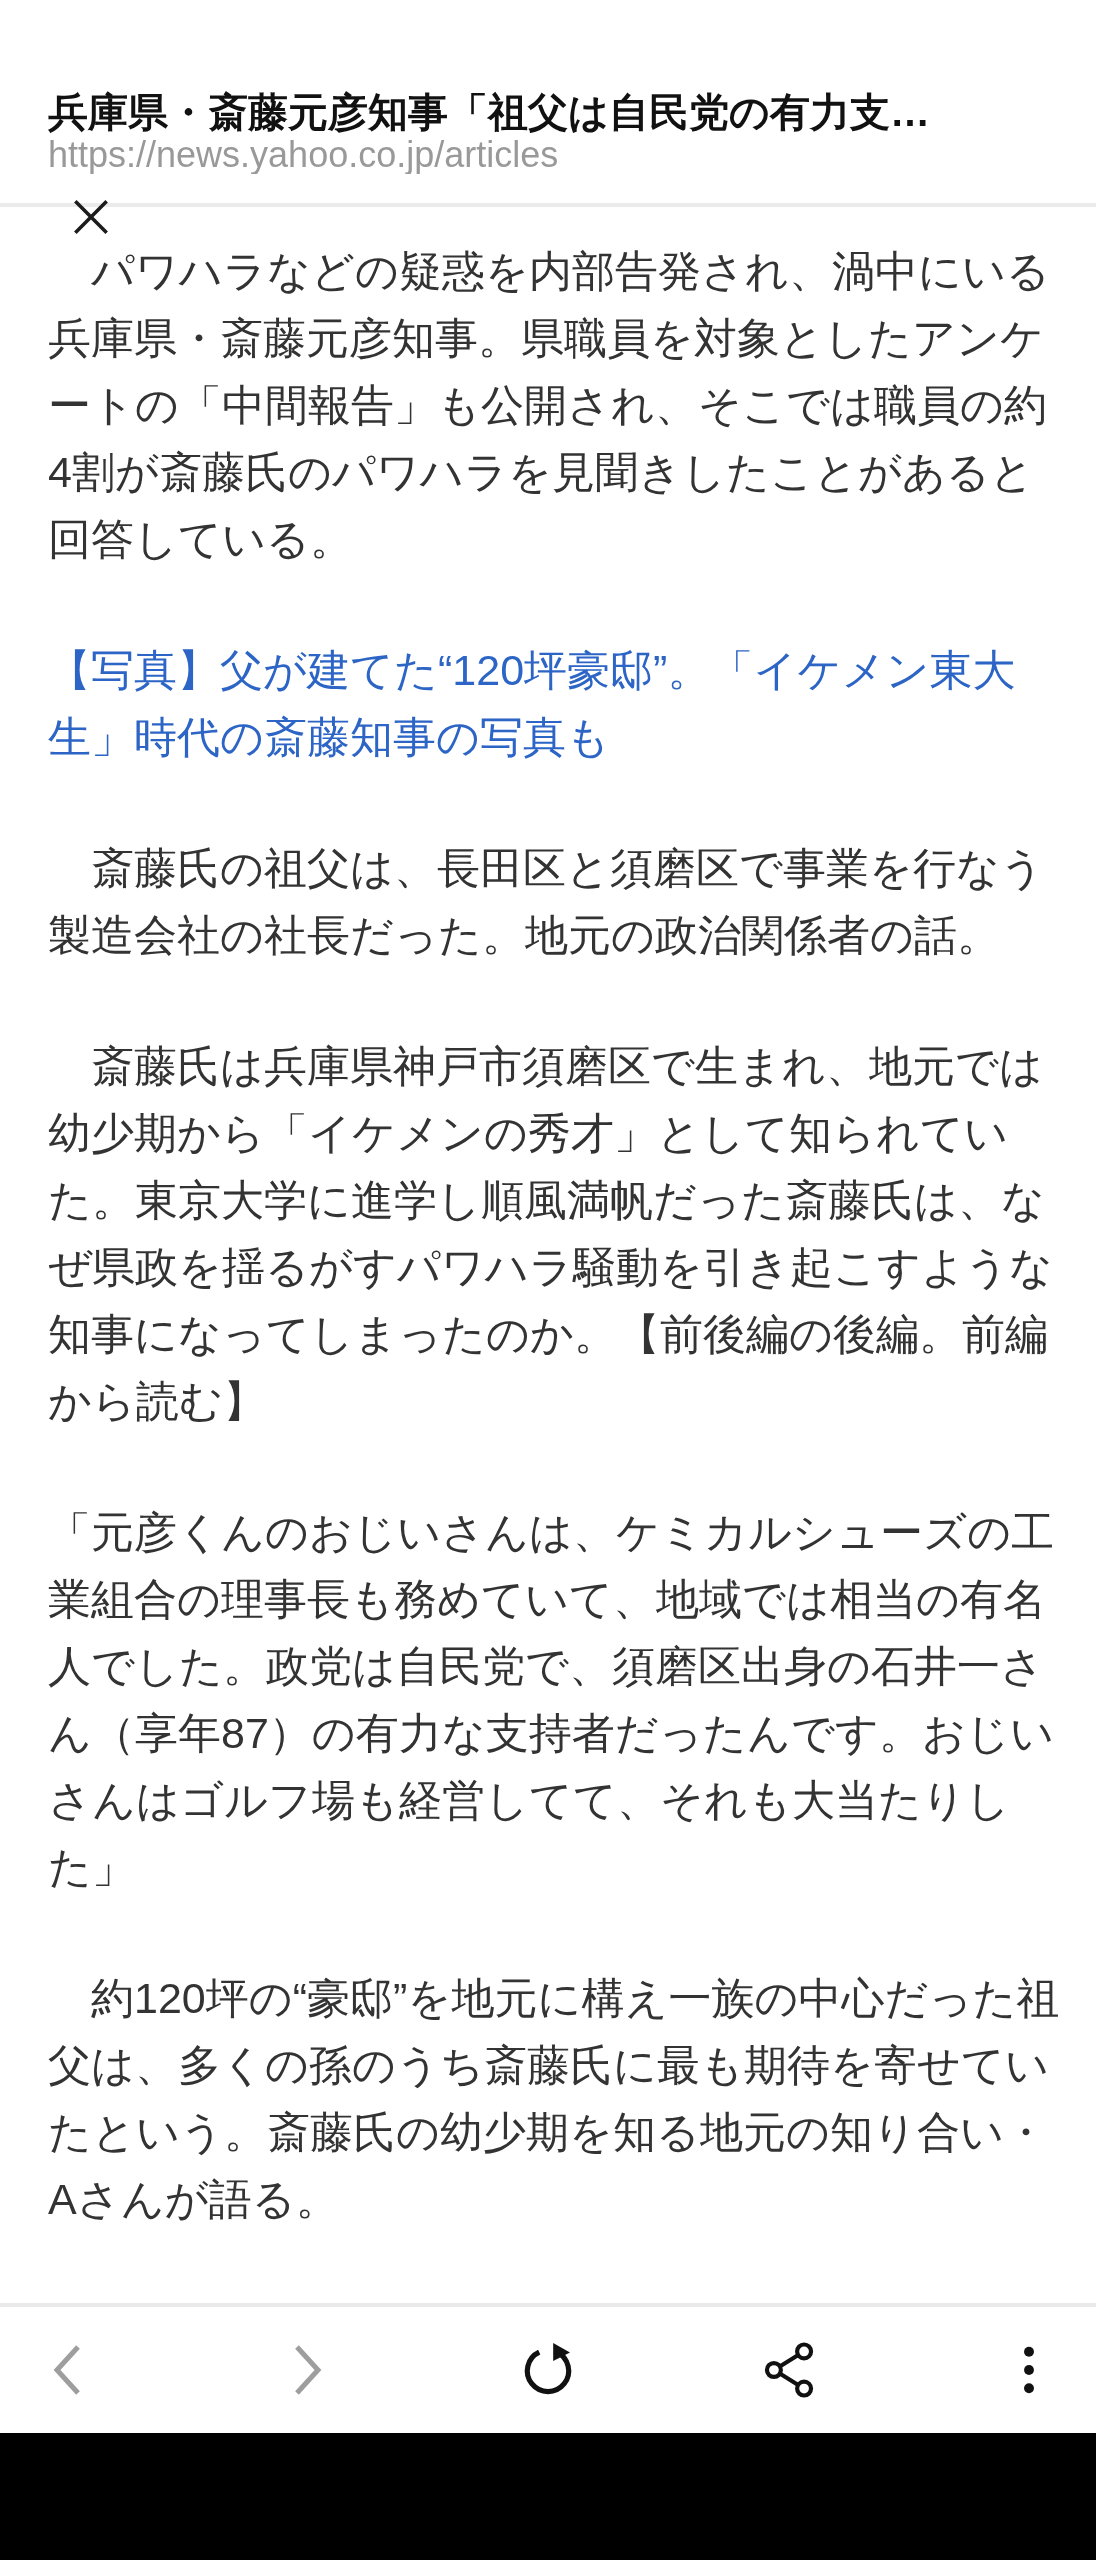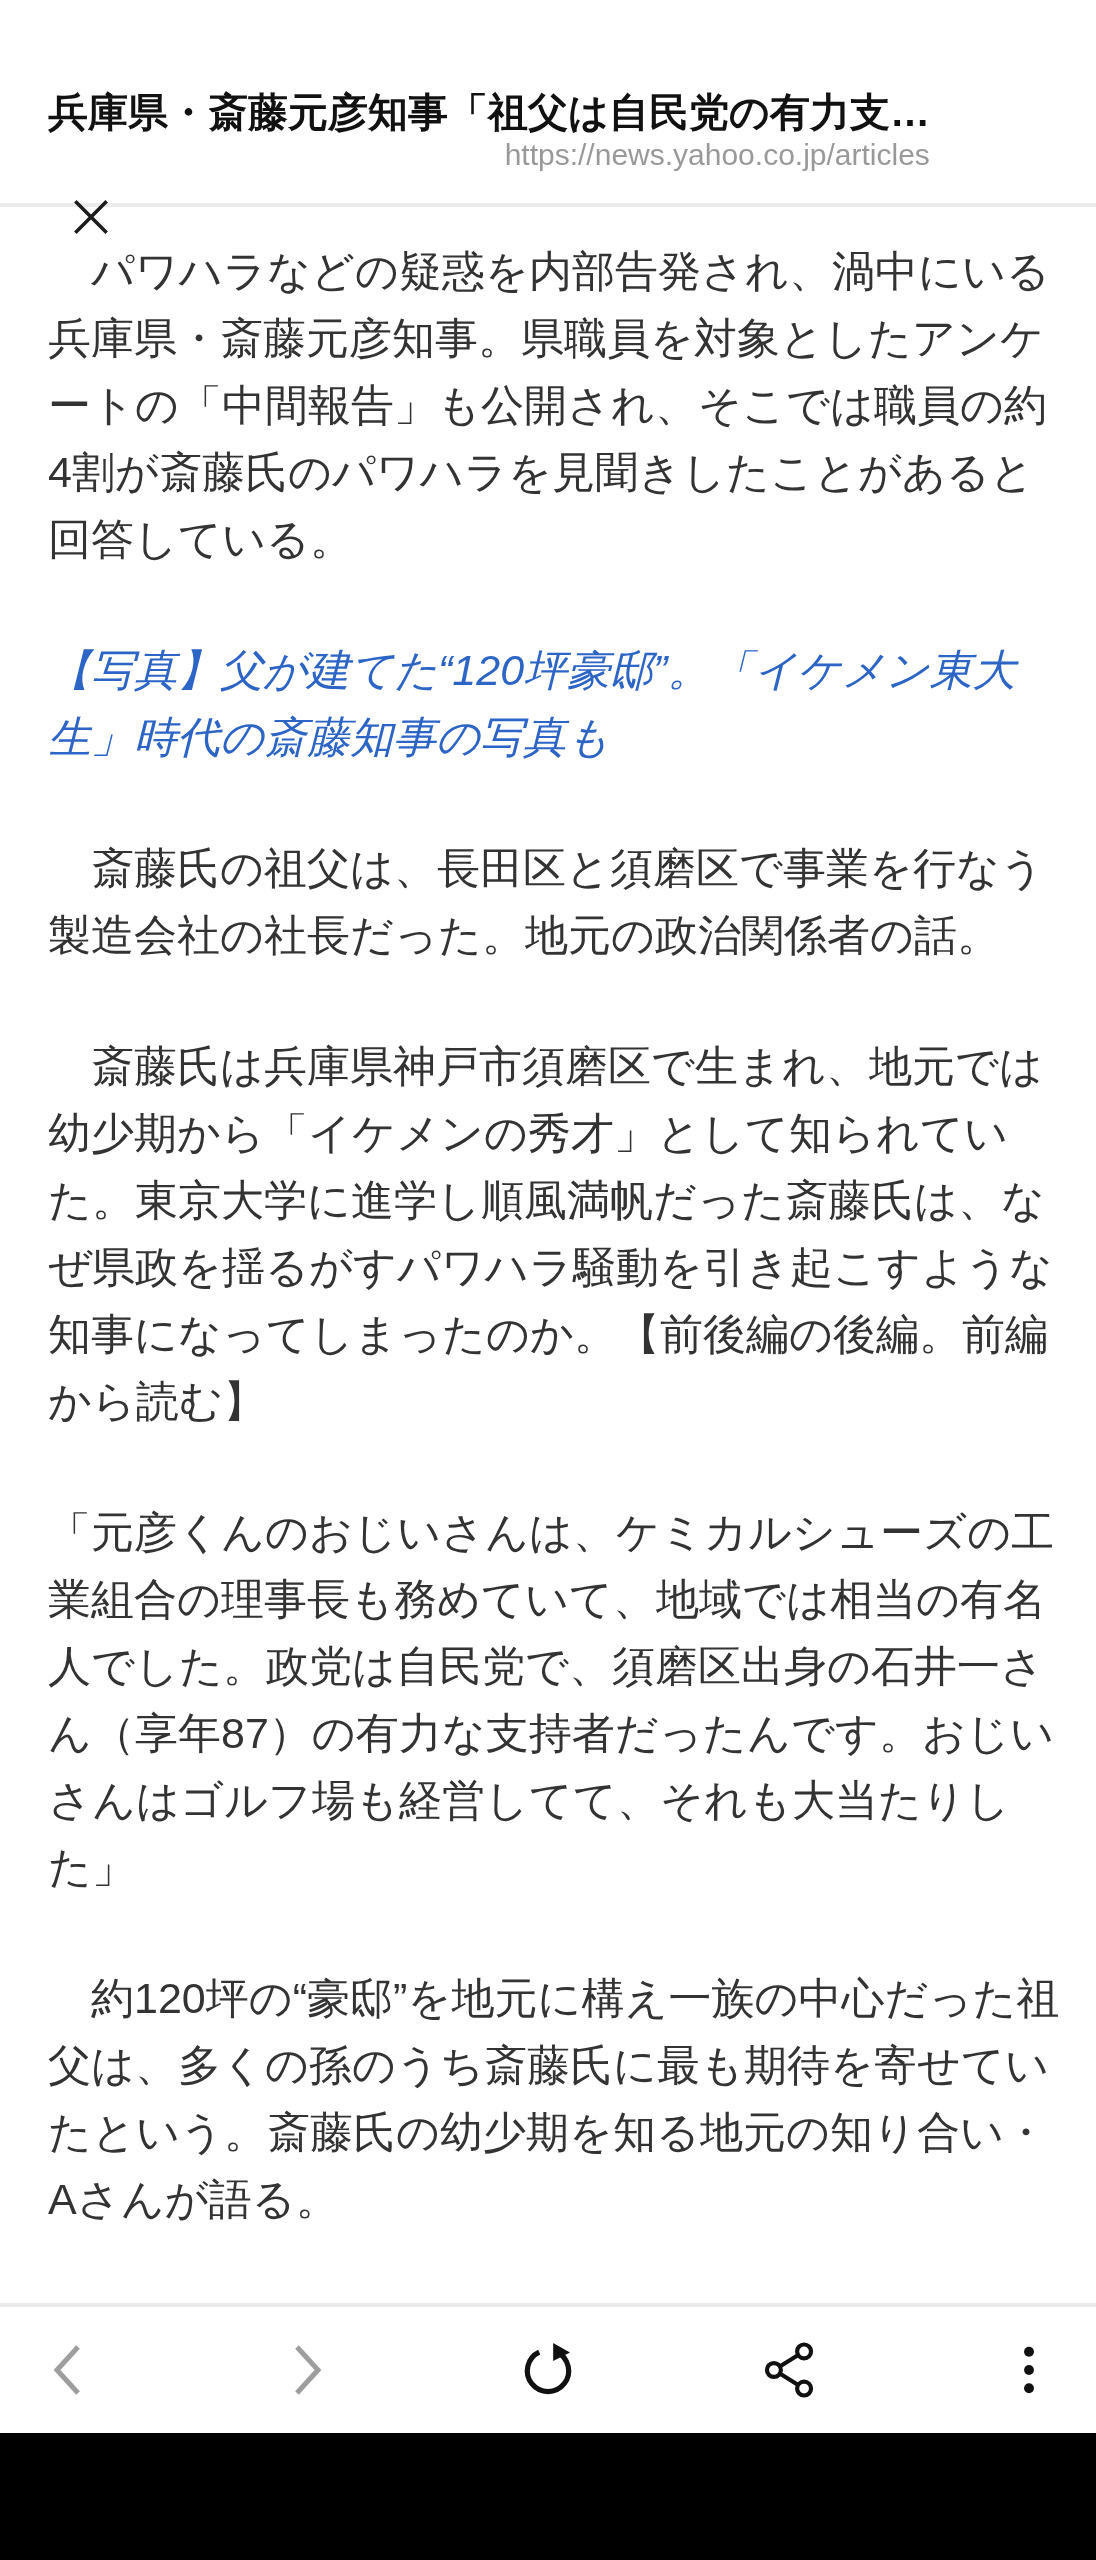--- a/index.html
+++ b/index.html
@@ -35,26 +35,25 @@
   .page-title{
     font-size:40px;
     line-height:48px;
     font-weight:bold;
     color:var(--title-text);
     white-space:nowrap;
     overflow:hidden;
     text-overflow:ellipsis;
   }
   .page-url{
-    font-size:30px;
+    font-size:36px;
     line-height:38px;
     color:var(--url-text);
     white-space:nowrap;
     overflow:hidden;
-    text-align:right;
   }
   .close-btn{
     width:72px;
     flex:0 0 auto;
     padding-top:20px;
     display:flex;
     justify-content:flex-end;
     background:none;border:none;cursor:pointer;
     color:#1c1c1c;
   }
@@ -66,21 +65,20 @@
     line-height:67px;
     color:var(--body-text);
     word-break:break-all;
     overflow-wrap:anywhere;
   }
   .article p{margin:64px 0;}
   .article p:first-child{margin-top:31px;}
   .photo-link{
     color:var(--link-blue);
     cursor:pointer;
-    font-style:italic;
   }
 
   
   .toolbar{
     position:absolute;
     left:0;top:2303px;
     width:1096px;height:130px;
     background:#ffffff;
     border-top:4px solid #e9e9e9;
     display:flex;

